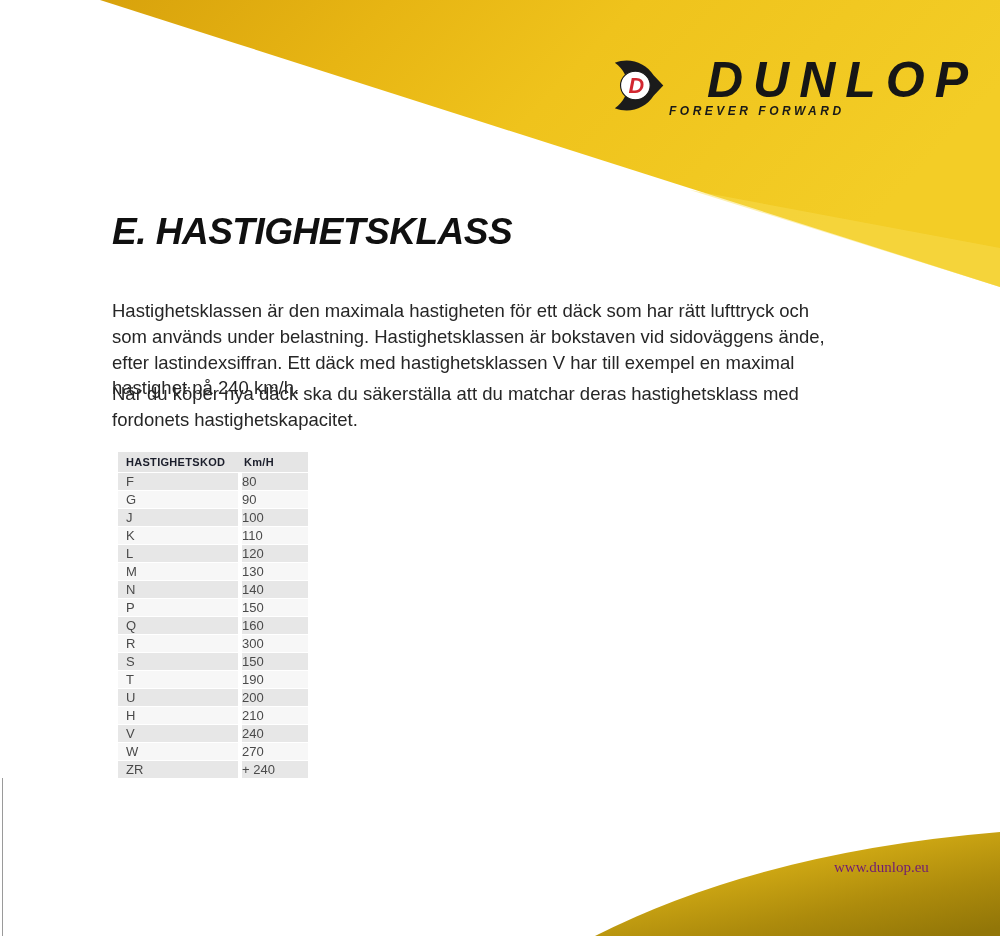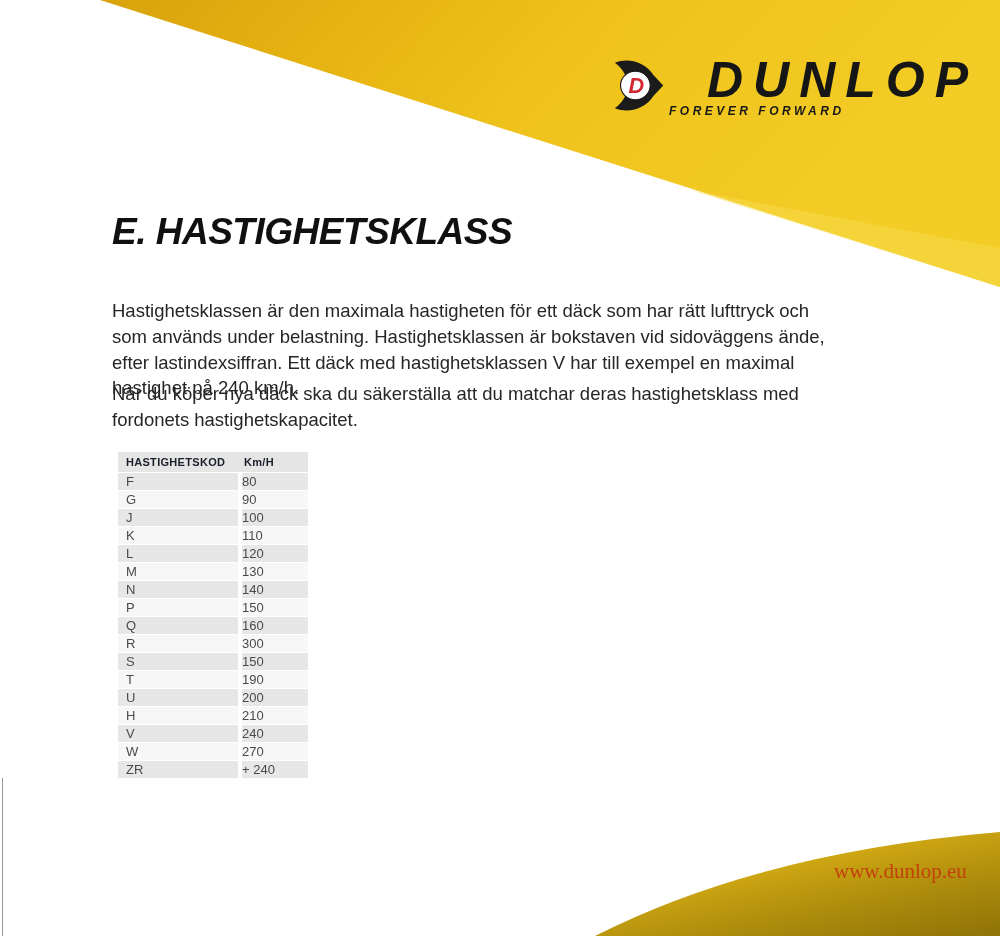--- a/index.html
+++ b/index.html
@@ -46,21 +46,21 @@
   .thead .h2{flex:1;padding-left:4px;}
   .trow{display:flex;height:17px;margin-bottom:1px;column-gap:4px;
         font-size:13px;color:#4a4a4a;}
   .trow .tc1{width:120px;padding-left:8px;box-sizing:border-box;line-height:17px;}
   .trow .tc2{flex:1;padding-left:0;line-height:17px;}
   .trow.odd  .tc1,.trow.odd  .tc2{background:#e7e7e7;}
   .trow.even .tc1,.trow.even .tc2{background:#f7f7f7;}
   
   .website{
     position:absolute;left:834px;top:859px;
-    font-family:"Liberation Serif",serif;font-size:21px;color:#c2410c;
+    font-family:"Liberation Serif",serif;font-size:15px;color:#701a75;
     white-space:nowrap;
     text-align:right;
   }
   .page-edge-line{
     position:absolute;left:2px;top:778px;width:1px;height:158px;
     background:#9a9a9a;
   }
 </style>
 </head>
 <body>

